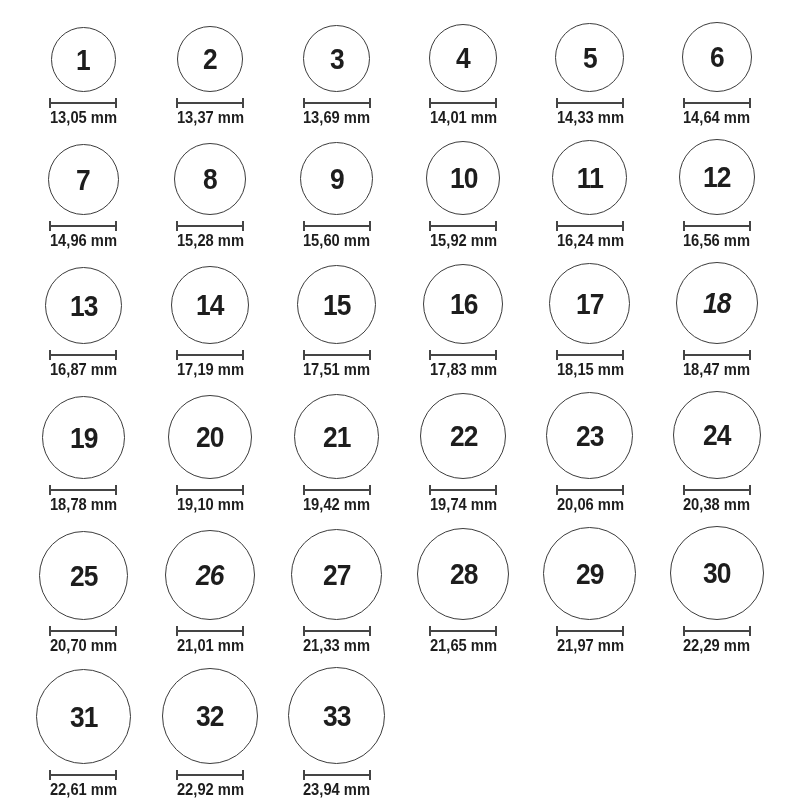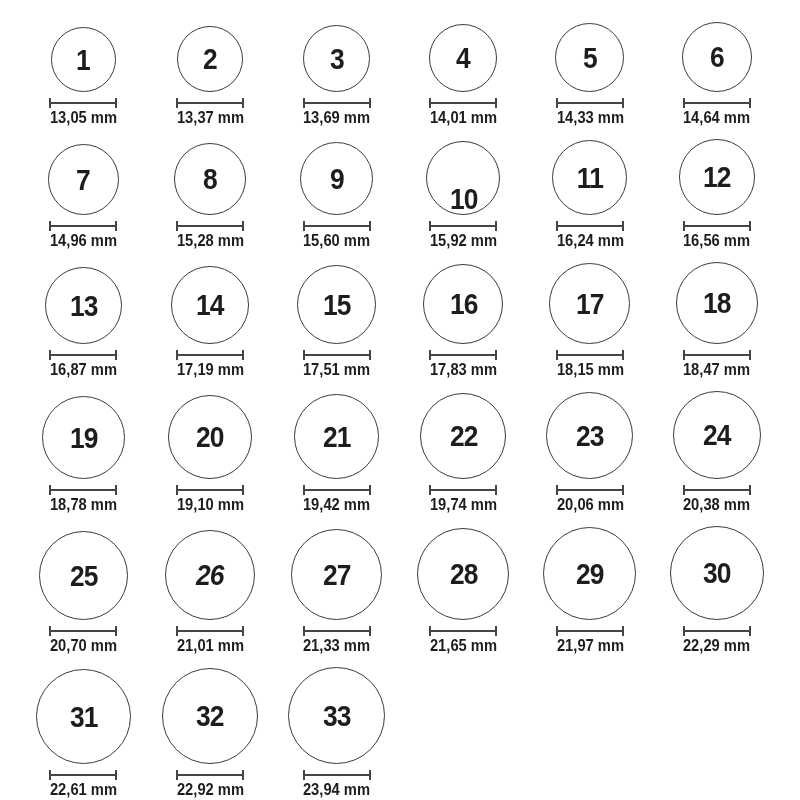--- a/index.html
+++ b/index.html
@@ -169,21 +169,21 @@
       <div class="cell">
         <div class="circle" style="width: 73px; height: 73px;">
           <span class="num">9</span>
         </div>
         <div class="measure">
           <div class="bar"></div>
         </div>
         <div class="label">15,60 mm</div>
       </div>
       <div class="cell">
-        <div class="circle" style="width: 74px; height: 74px; align-items: flex-end;">
+        <div class="circle" style="width: 74px; height: 74px;">
           <span class="num">10</span>
         </div>
         <div class="measure">
           <div class="bar"></div>
         </div>
         <div class="label">15,92 mm</div>
       </div>
       <div class="cell">
         <div class="circle" style="width: 75px; height: 75px;">
           <span class="num">11</span>
@@ -243,21 +243,21 @@
       <div class="cell">
         <div class="circle" style="width: 81px; height: 81px;">
           <span class="num">17</span>
         </div>
         <div class="measure">
           <div class="bar"></div>
         </div>
         <div class="label">18,15 mm</div>
       </div>
       <div class="cell">
-        <div class="circle" style="width: 82px; height: 82px;">
+        <div class="circle" style="width: 82px; height: 82px; font-style: italic;">
           <span class="num">18</span>
         </div>
         <div class="measure">
           <div class="bar"></div>
         </div>
         <div class="label">18,47 mm</div>
       </div>
     </div>
     <div class="row">
       <div class="cell">

